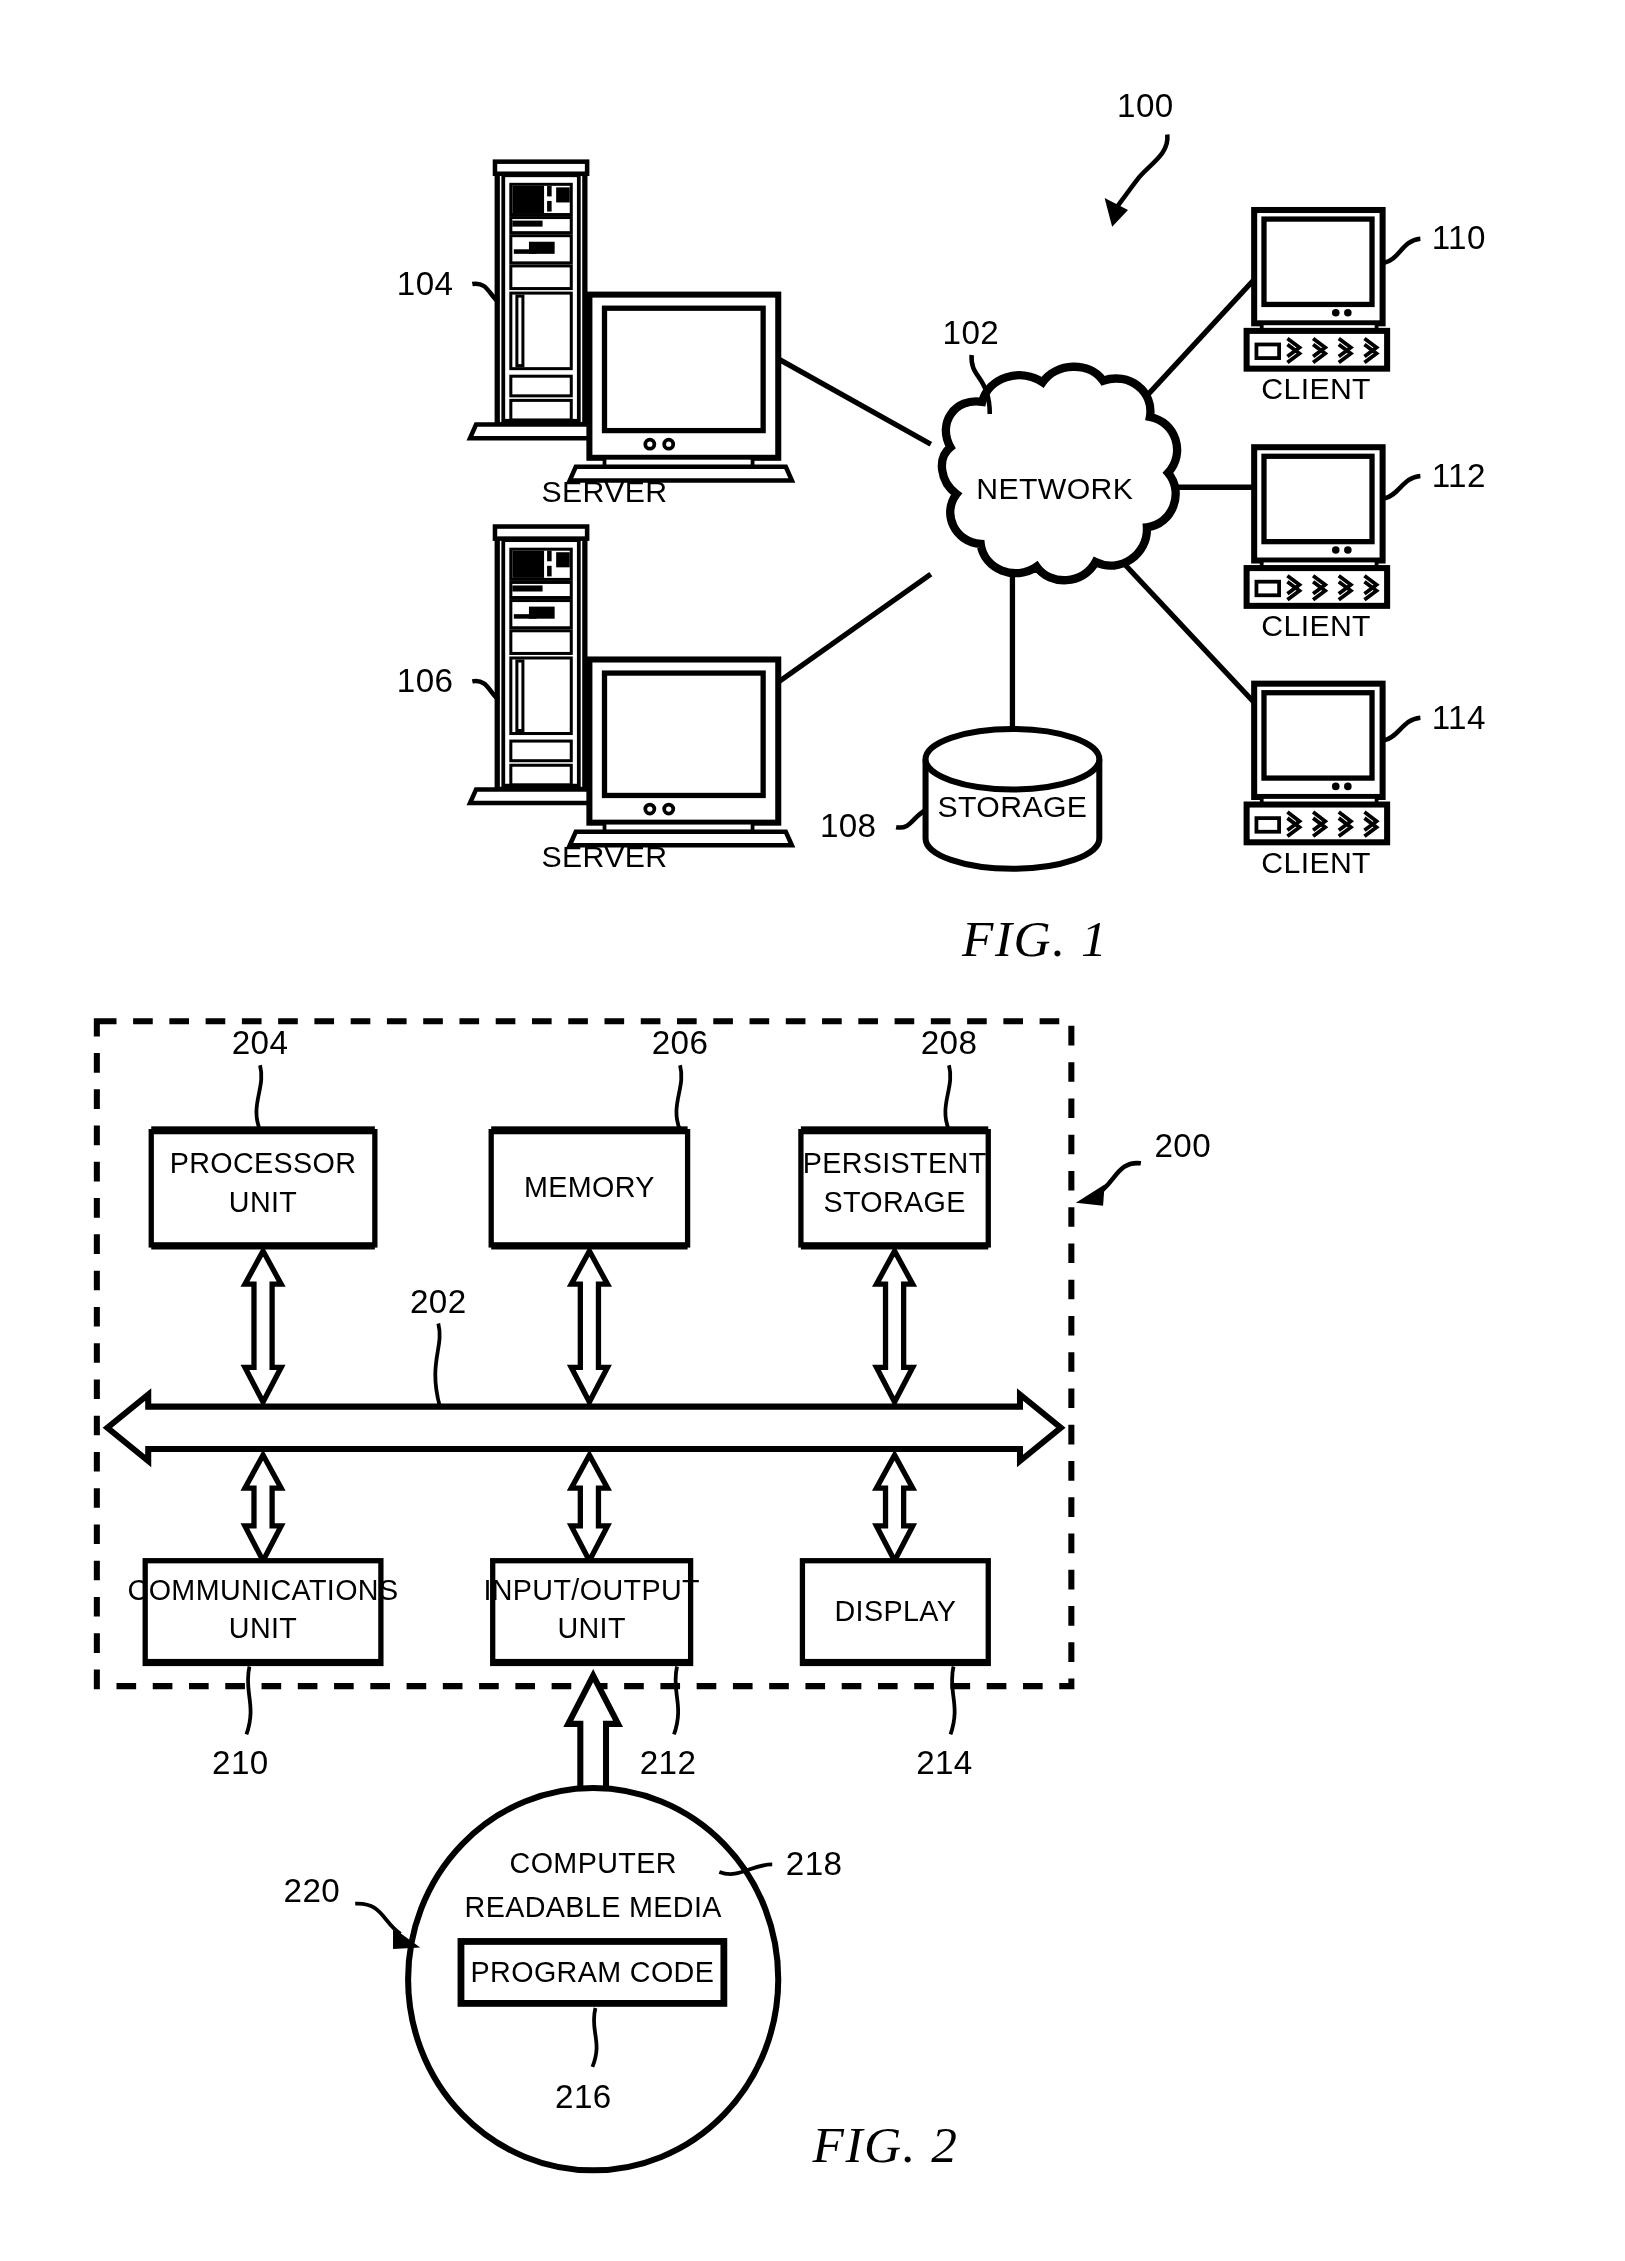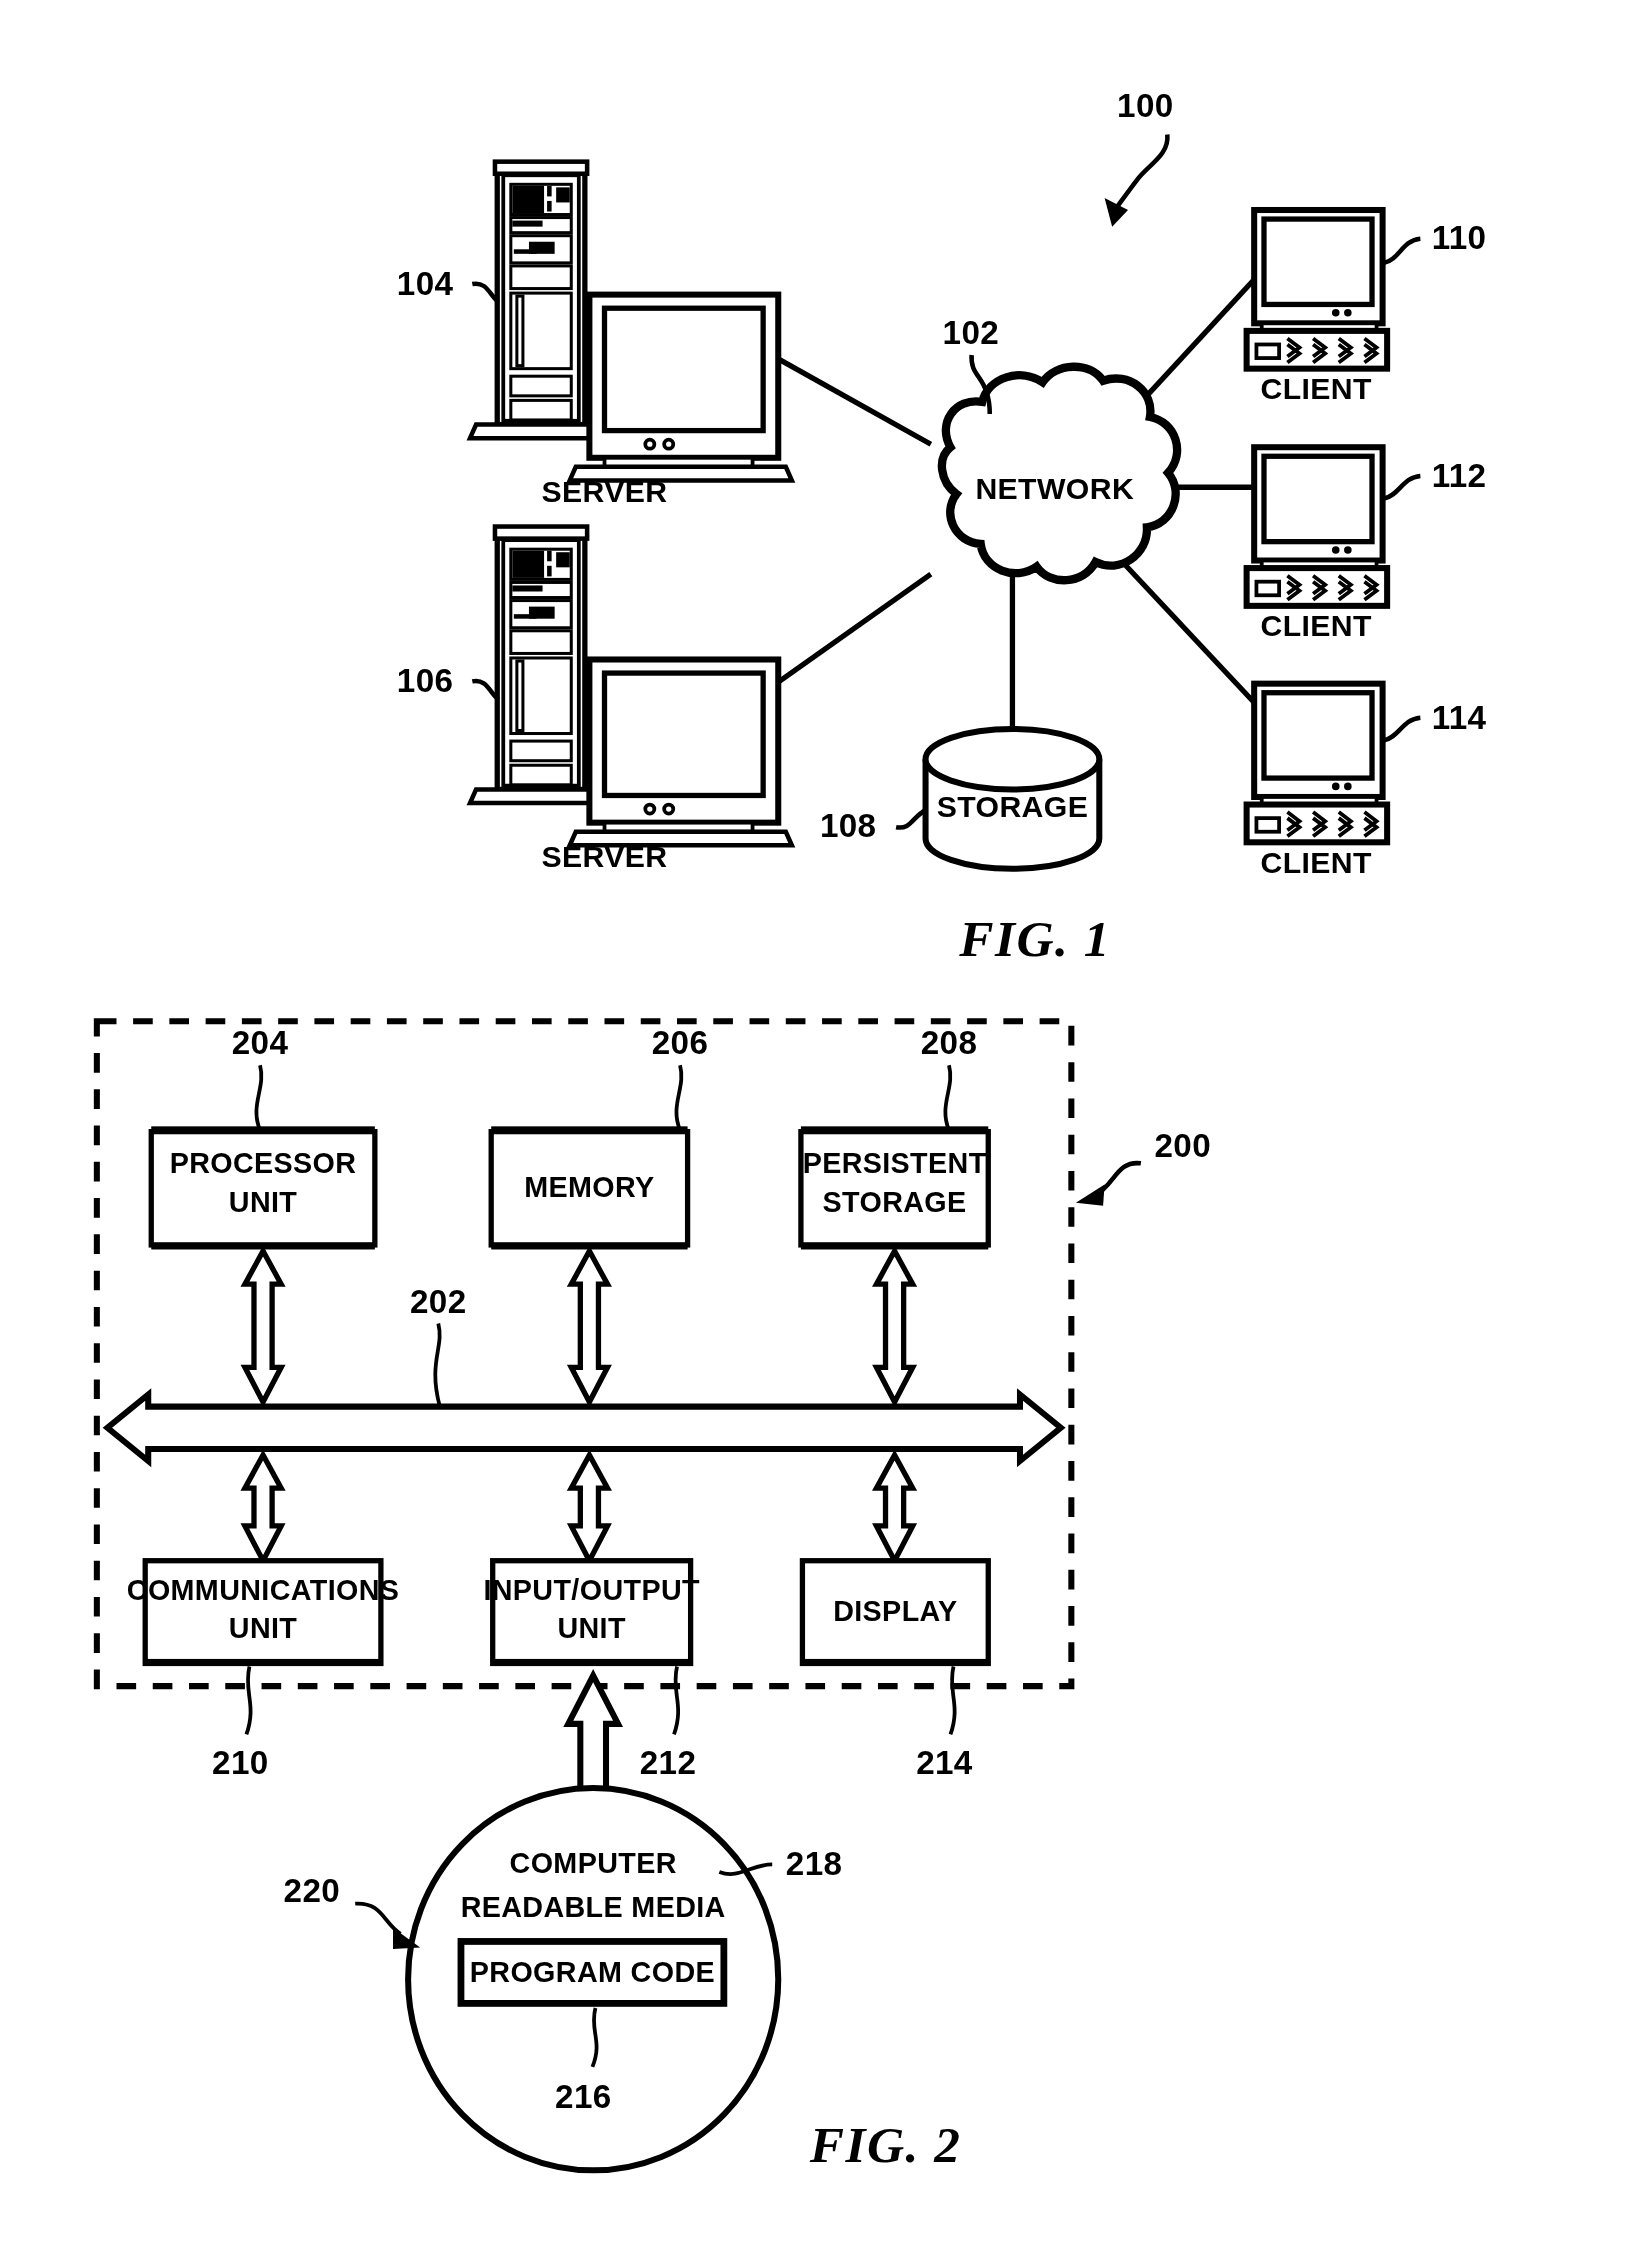--- a/index.html
+++ b/index.html
@@ -15,21 +15,20 @@
     font-family: "Liberation Sans", sans-serif;
     color: #000000;
     overflow: hidden;
   }
   #root {
     position: absolute;
     left: 0;
     top: 0;
     width: 1575px;
     height: 2261px;
-    font-weight: bold;
   }
   svg.sheet {
     position: absolute;
     left: 0;
     top: 0;
     width: 1626px;
     height: 2261px;
     display: block;
   }
   .stroke {

